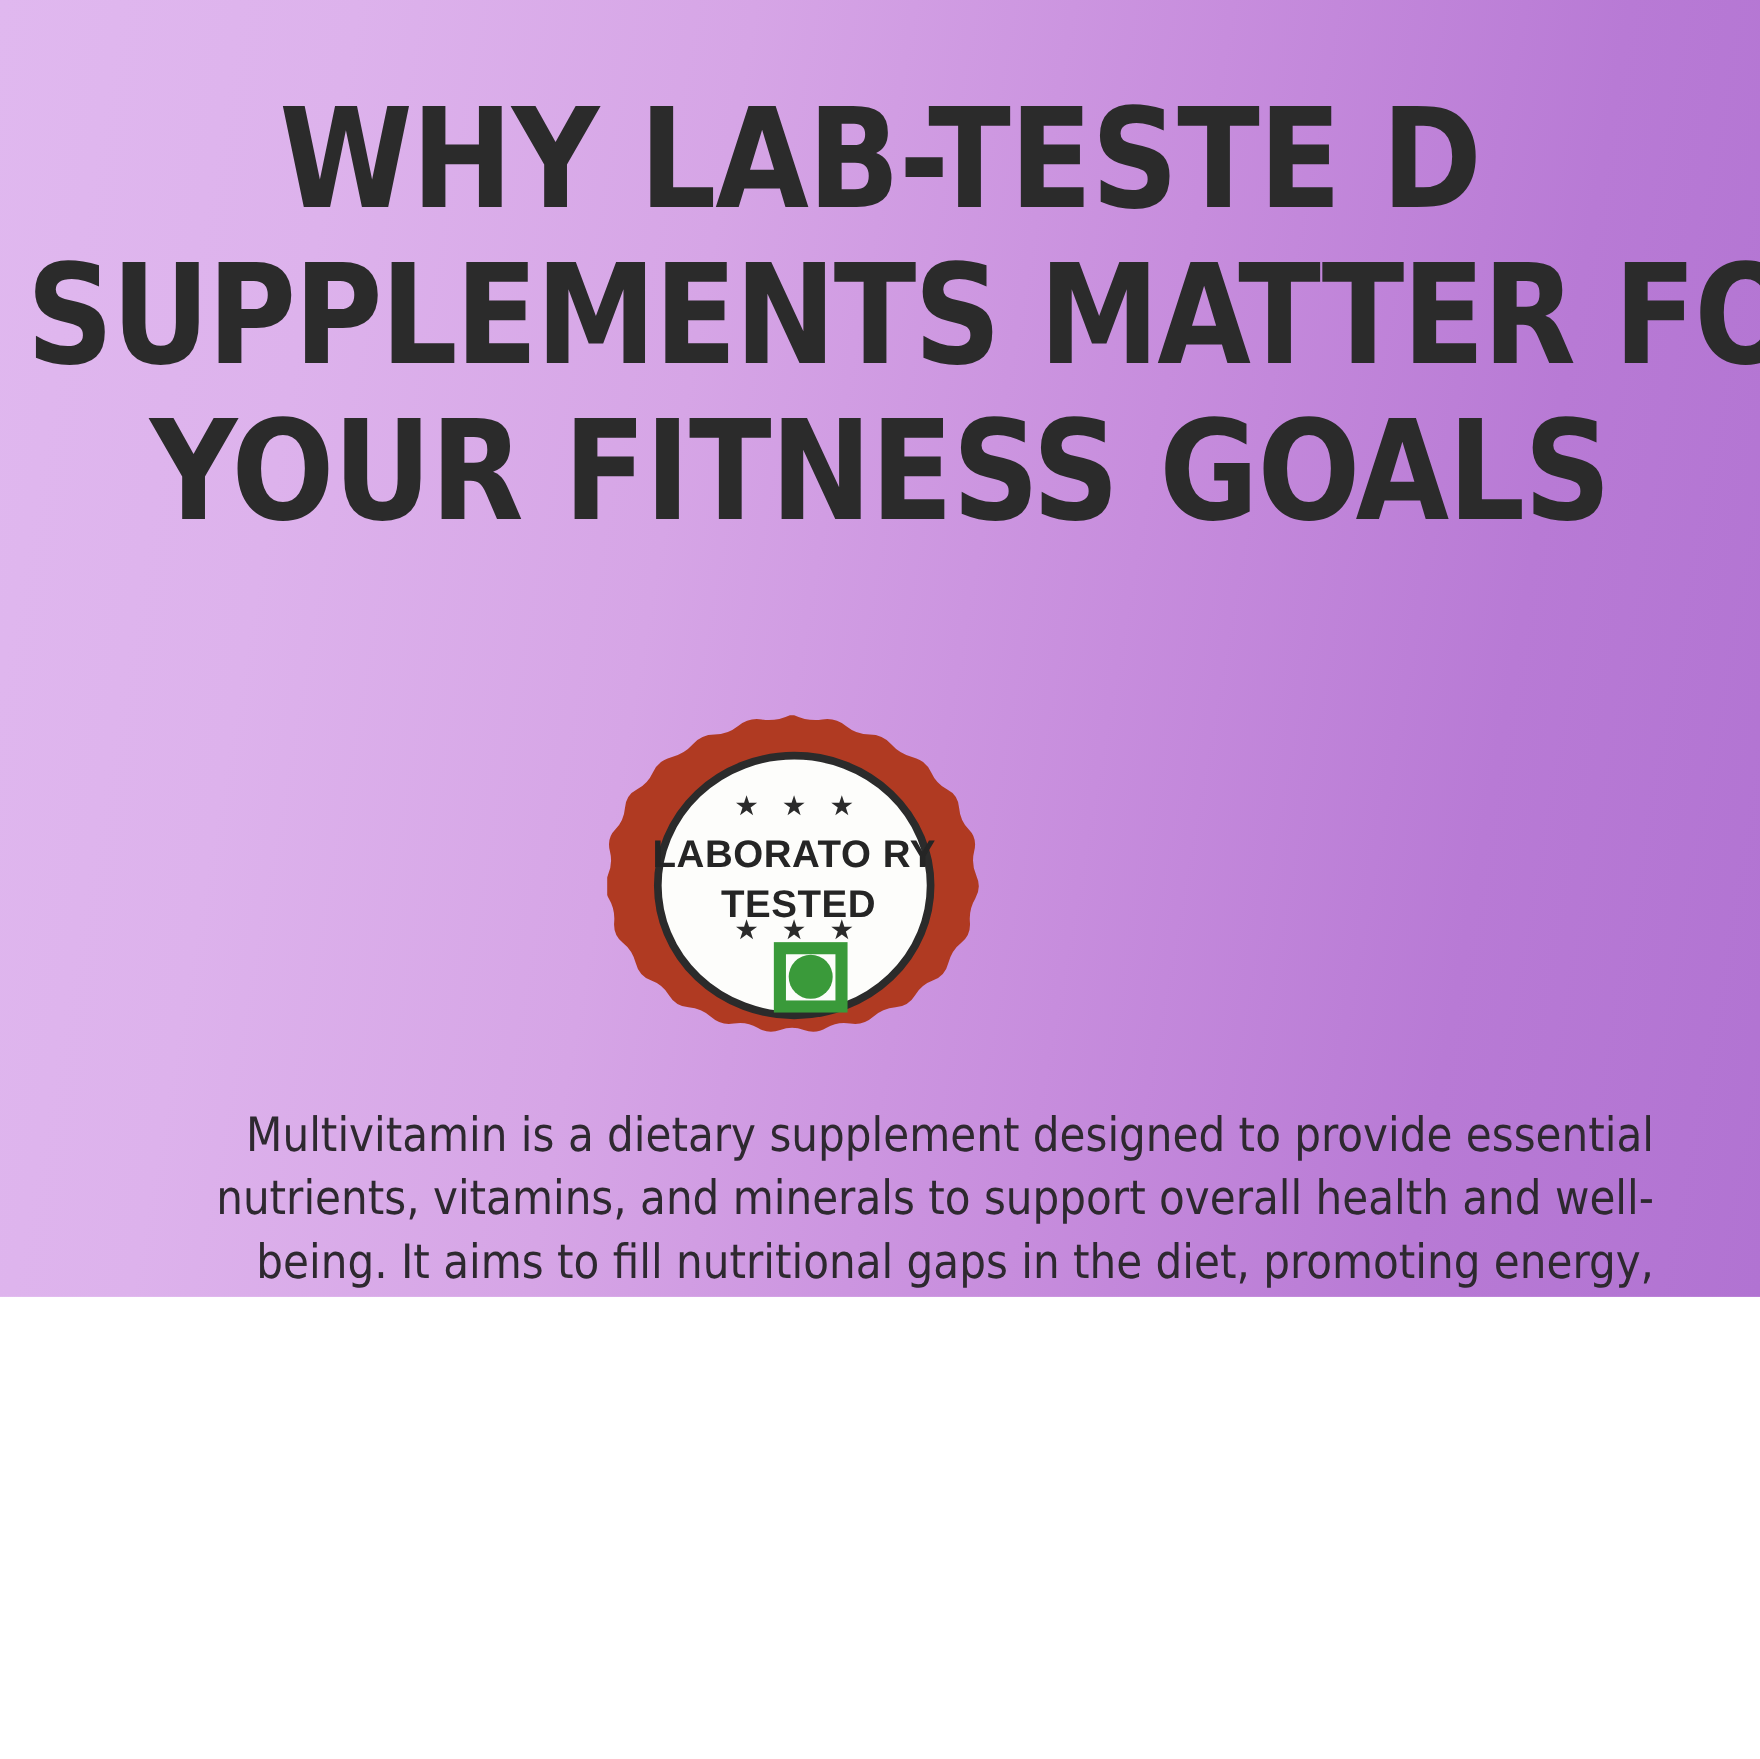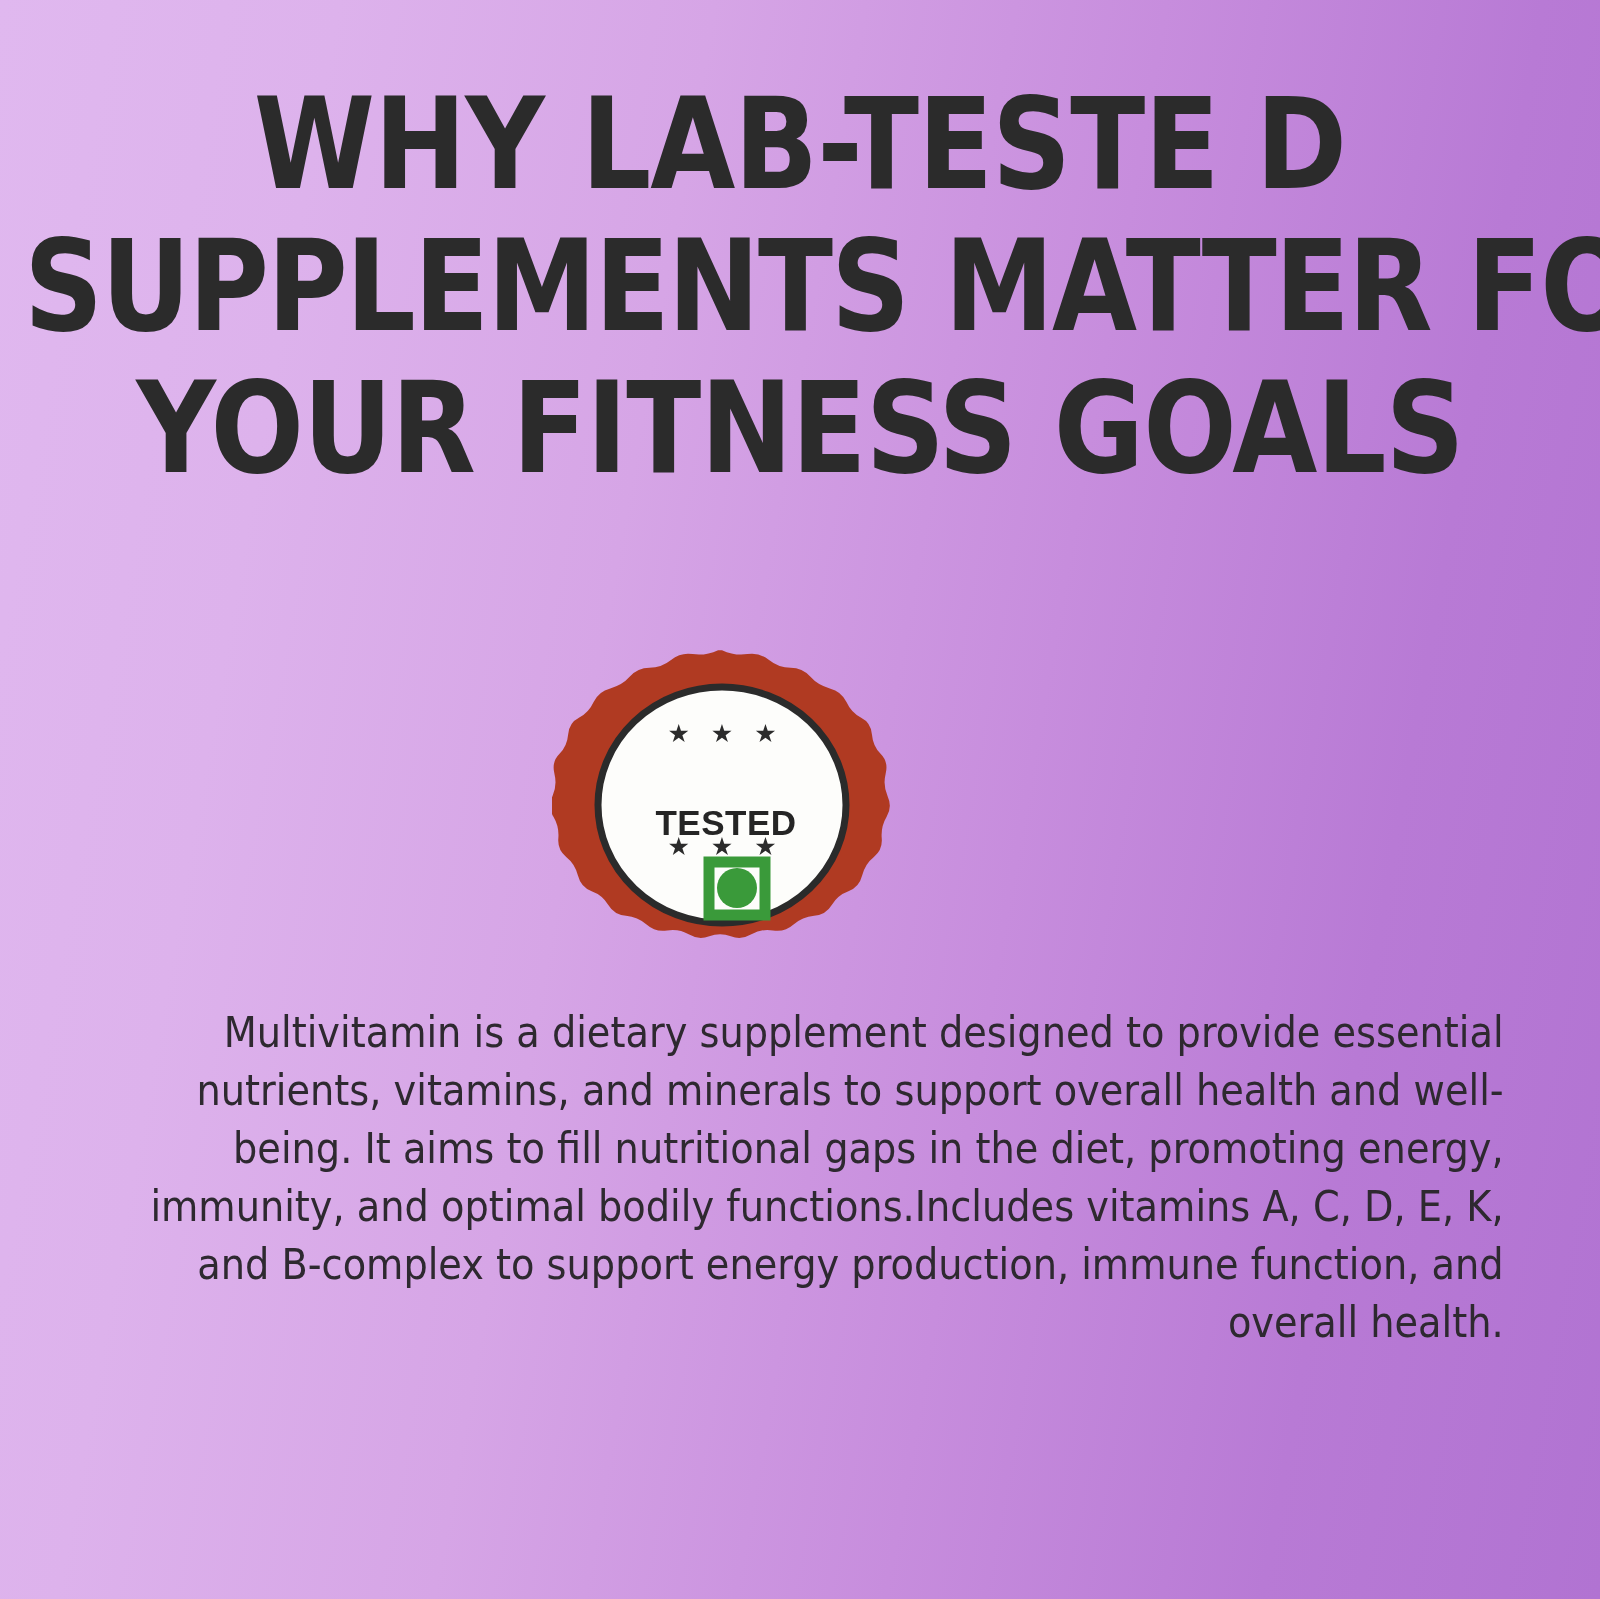--- a/index.html
+++ b/index.html
@@ -10,21 +10,21 @@
   body {
     width: 1600px;
     height: 1599px;
     overflow: hidden;
     font-family: "Liberation Sans", sans-serif;
   }
 
   #poster {
     position: relative;
     width: 1600px;
-    height: 1599px;
+    height: 1179px;
     background: linear-gradient(100deg,
         #e0b8ef 0%,
         #ddb2ec 18%,
         #d6a5e6 38%,
         #c78ddd 62%,
         #b87ad5 82%,
         #b173d2 100%);
     overflow: hidden;
     text-decoration: underline;
   }
@@ -158,20 +158,21 @@
       </g>
       <ellipse cx="170" cy="160" rx="124" ry="118" fill="#fdfdfb" stroke="#2b2b2b" stroke-width="7"></ellipse>
       <g>
         <rect x="157" y="217" width="56" height="53" fill="none" stroke="#3a9a3a" stroke-width="11"></rect>
         <circle cx="185" cy="243" r="20" fill="#3a9a3a"></circle>
       </g>
     </svg>
 
     <div class="badge-text-layer">
       <div class="stars-row top">★ ★ ★</div>
+      <div class="badge-word w1">LABORATO RY</div>
       <div class="badge-word w2">TESTED</div>
       <div class="stars-row bottom">★ ★ ★</div>
     </div>
   </div>
 
   <div id="body-copy">
     <p>Multivitamin is a dietary supplement designed to provide essential nutrients, vitamins, and minerals to support overall health and well-being. It aims to fill nutritional gaps in the diet, promoting energy, immunity, and optimal bodily functions.Includes vitamins A, C, D, E, K, and B-complex to support energy production, immune function, and overall health.</p>
   </div>
 
 </div>

